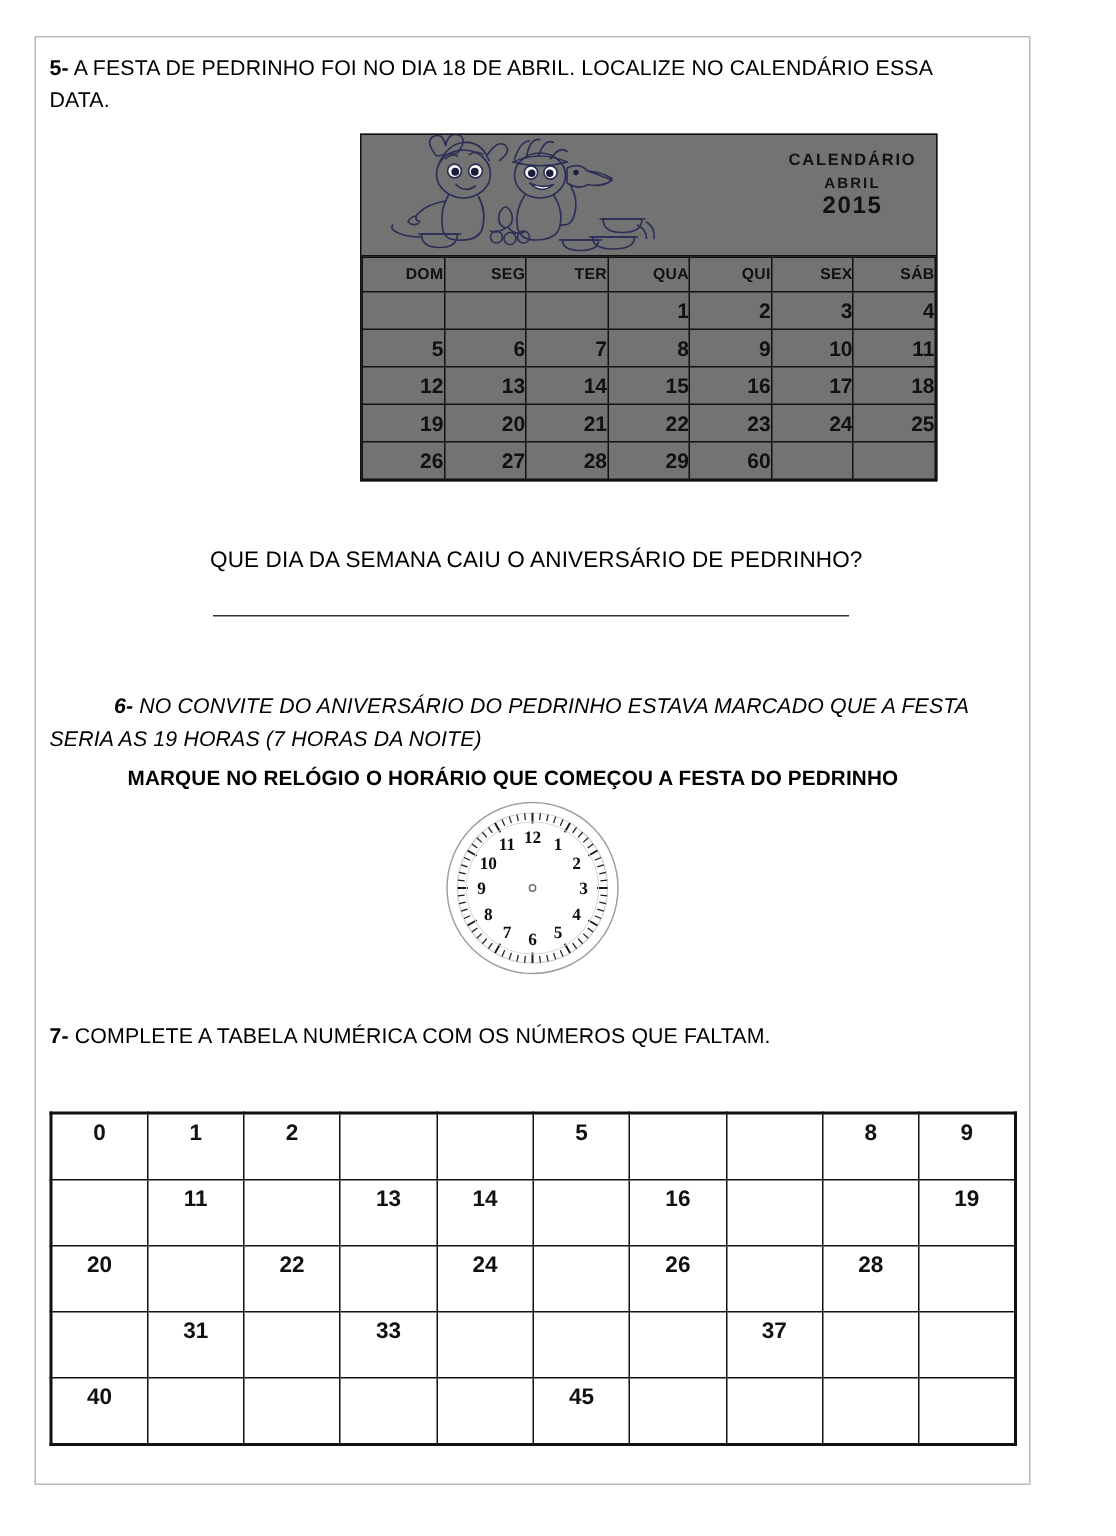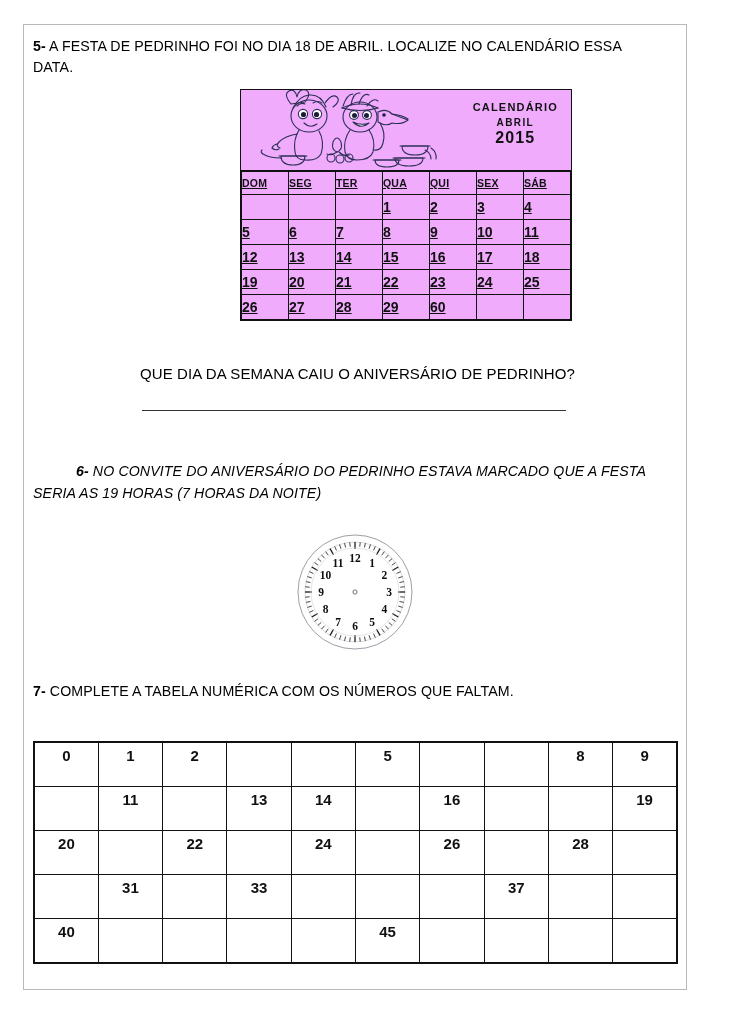--- a/index.html
+++ b/index.html
@@ -42,24 +42,24 @@
     letter-spacing: 0.1px;
     text-align: left;
   }
   .qnum { font-weight: bold; }
 
   
   .calendar {
     position: absolute;
     left: 240px;
     top: 89px;
-    width: 332px;
+    width: 385px;
     border: 1.6px solid #111;
     box-sizing: border-box;
-    background: #f0abfc;
+    background: #737373;
   }
   .cal-art {
     position: relative;
     height: 80px;
     border-bottom: 1.6px solid #111;
     overflow: hidden;
   }
   .cal-title {
     position: absolute;
     right: 13px;
@@ -80,26 +80,25 @@
     width: 230px;
     height: 80px;
   }
   table.cal-grid {
     border-collapse: collapse;
     width: 100%;
     table-layout: fixed;
   }
   table.cal-grid th, table.cal-grid td {
     border: 1.4px solid #111;
-    text-align: left;
+    text-align: right;
     font-weight: bold;
     color: #111;
     height: 24px;
     padding: 0;
-    text-decoration: underline;
   }
   table.cal-grid th {
     font-size: 10.5px;
     letter-spacing: 0.2px;
     height: 22px;
   }
   table.cal-grid td {
     font-size: 14px;
   }
 
@@ -325,20 +324,21 @@
         </tbody>
     </table>
   </div>
 
   <div class="q5-sub">QUE DIA DA SEMANA CAIU O ANIVERSÁRIO DE PEDRINHO?</div>
   <div class="answer-line"></div>
 
   <div class="q6-text">
     <span class="indent qnum">6-</span><span>  NO CONVITE DO ANIVERSÁRIO DO PEDRINHO ESTAVA MARCADO QUE A FESTA SERIA AS 19 HORAS (7 HORAS DA NOITE)</span>
   </div>
+  <div class="q6-sub">MARQUE NO RELÓGIO O HORÁRIO QUE COMEÇOU A FESTA DO PEDRINHO</div>
 
   <div class="clock-wrap">
     <svg viewBox="0 0 118 118" width="118" height="118">
       <circle cx="59" cy="59" r="57" fill="#ffffff" stroke="#9aa0a6" stroke-width="1"></circle>
       <circle cx="59" cy="59" r="50" fill="#ffffff" stroke="#c9ced3" stroke-width="0.8"></circle>
       <g id="clock-ticks" stroke="#1a1a1a" stroke-width="0.9">
           <line x1="59.00" y1="9.00" x2="59.00" y2="16.00" stroke-width="1.3"></line>
           <line x1="64.23" y1="9.27" x2="63.76" y2="13.75" stroke-width="0.8"></line>
           <line x1="69.40" y1="10.09" x2="68.46" y2="14.49" stroke-width="0.8"></line>
           <line x1="74.45" y1="11.45" x2="73.06" y2="15.73" stroke-width="0.8"></line>

